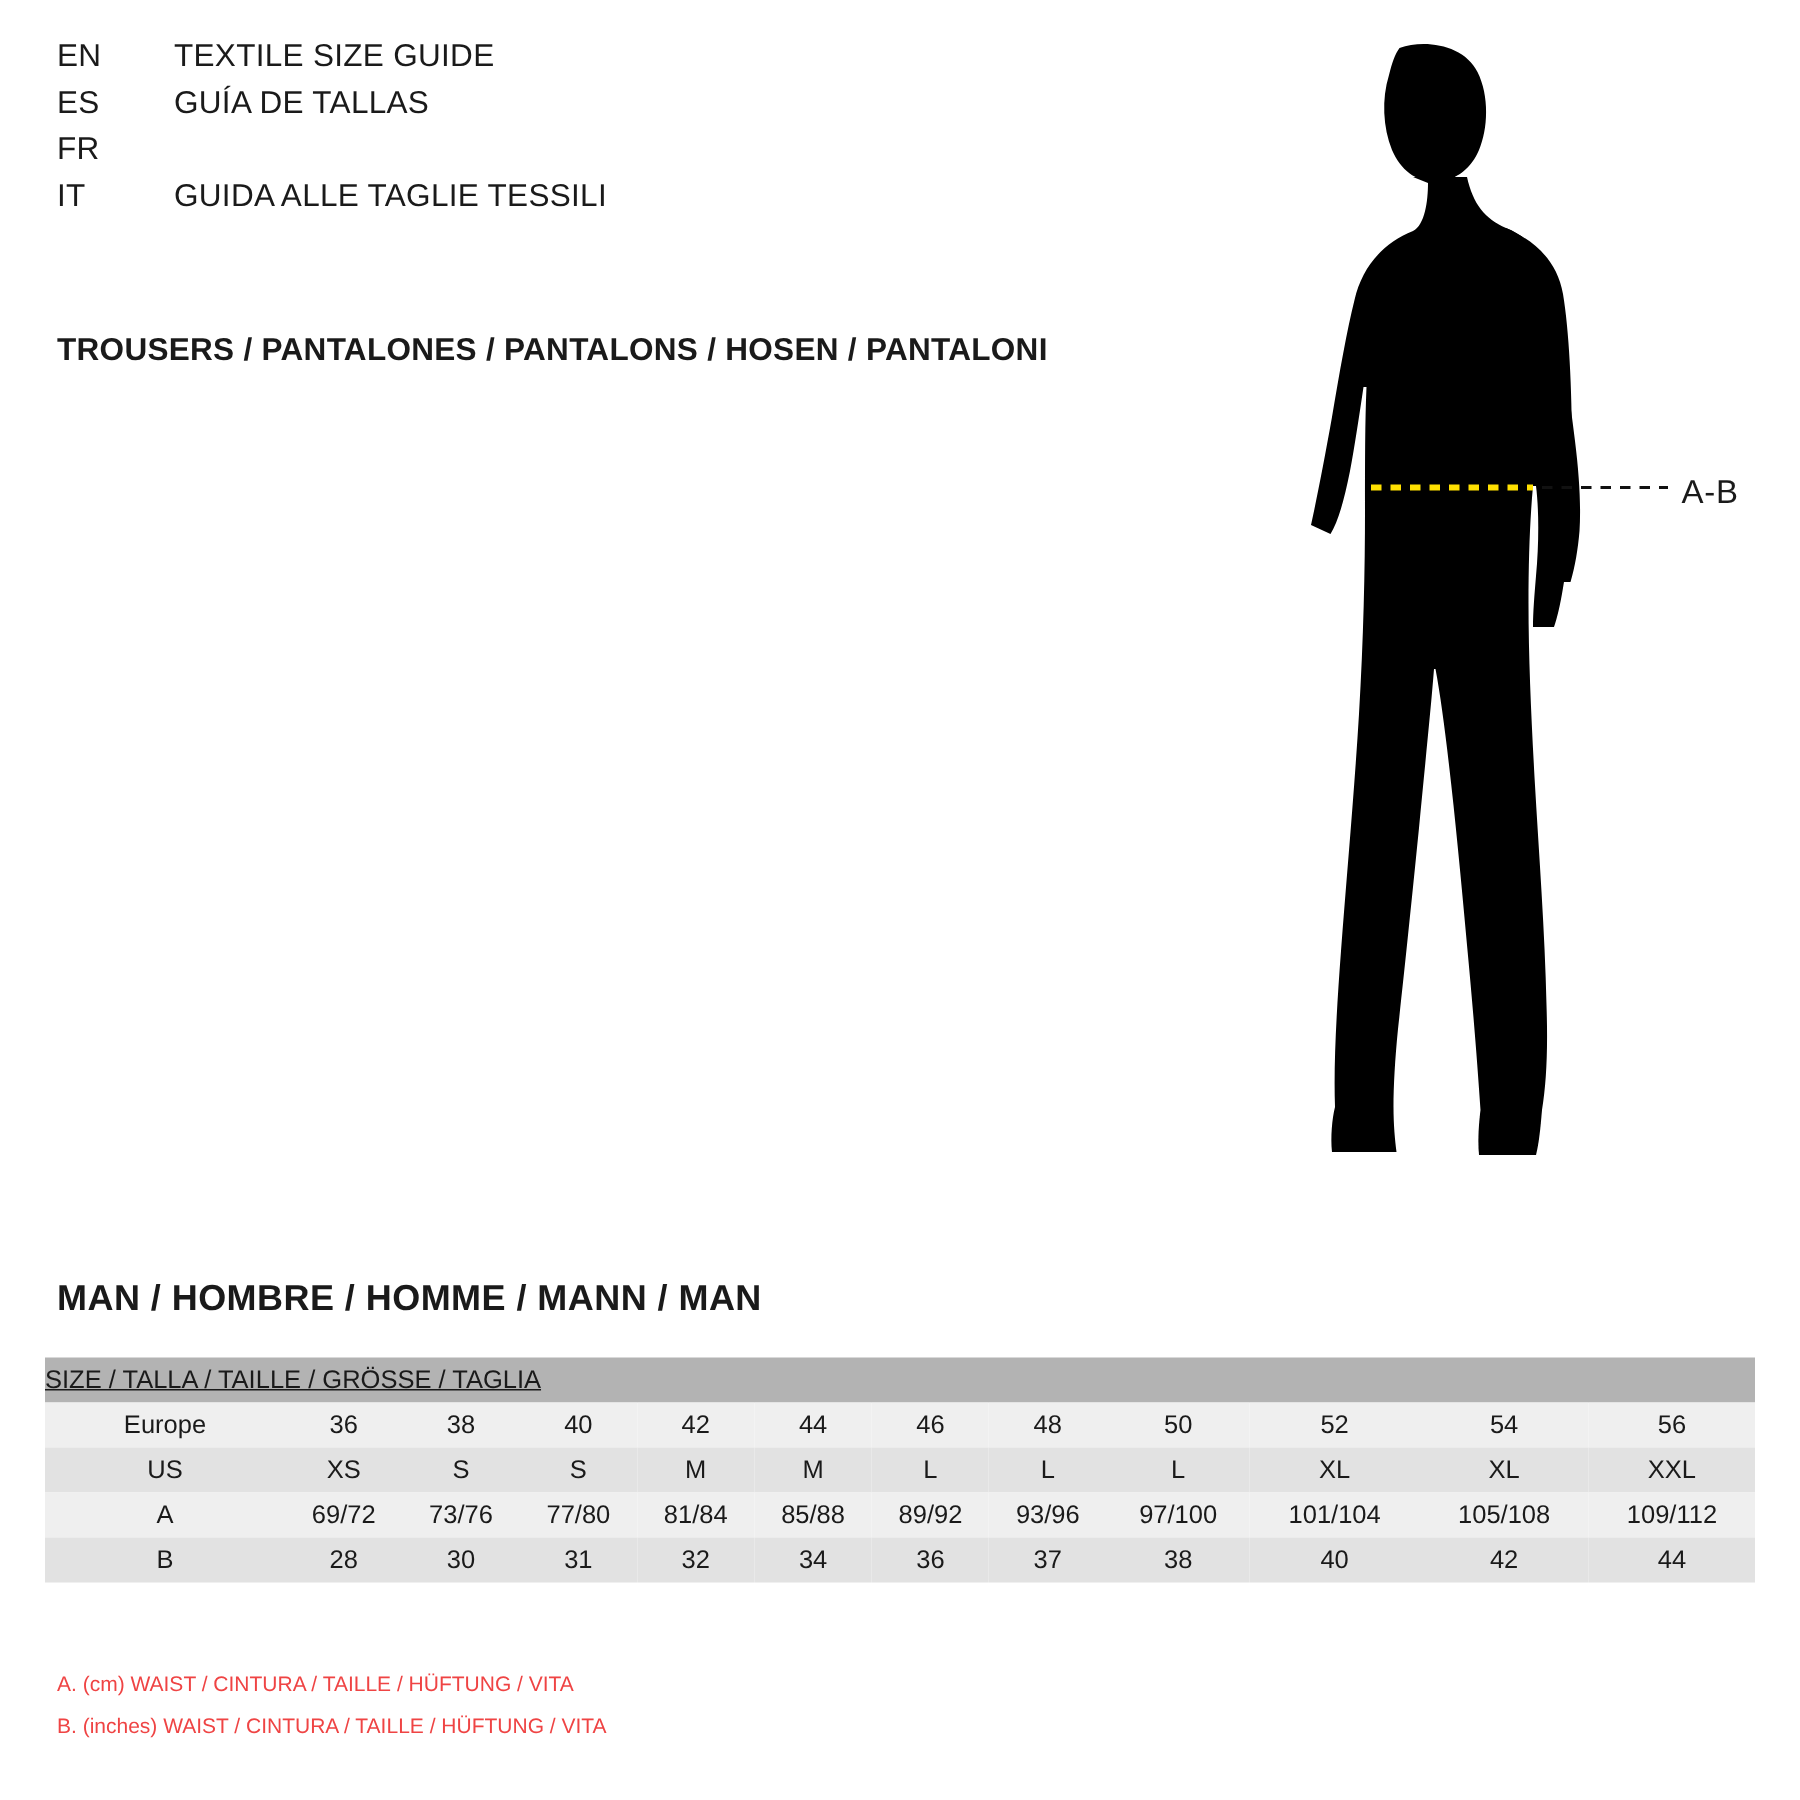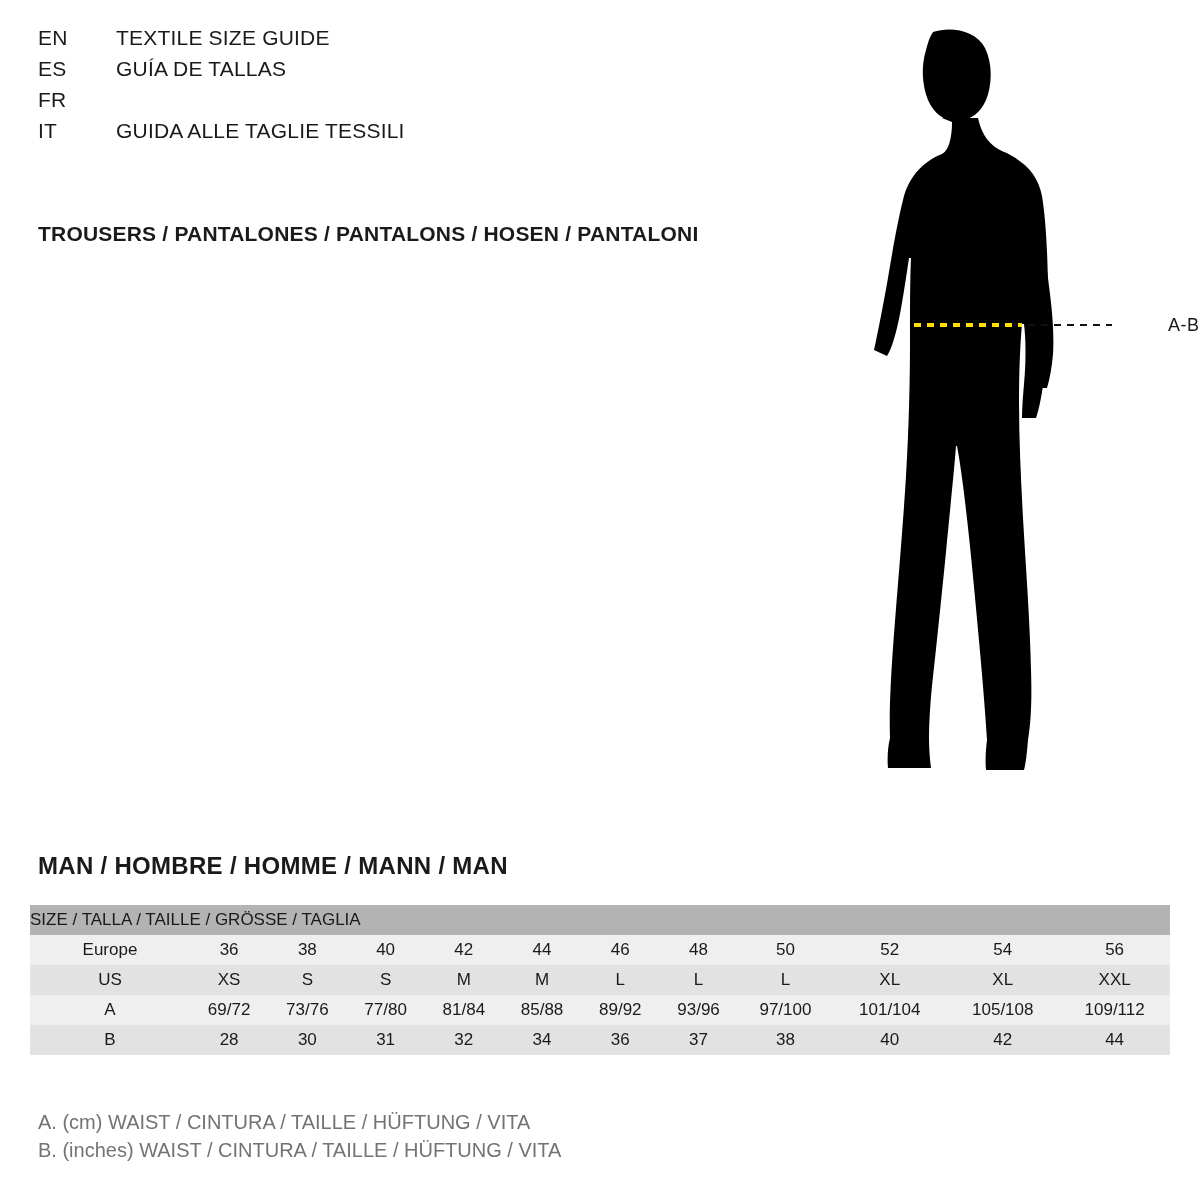--- a/index.html
+++ b/index.html
@@ -54,23 +54,23 @@
     position: absolute;
     left: 790px;
     top: 10px;
     width: 400px;
     height: 790px;
   }
   .figure-wrap svg { display: block; }
 
   .ab-label {
     position: absolute;
-    left: 1168px;
+    left: 1121px;
     top: 315px;
-    font-size: 18px;
+    font-size: 22px;
     color: #1a1a1a;
     letter-spacing: .5px;
   }
 
   
   .section-title {
     position: absolute;
     left: 38px;
     top: 852px;
     font-size: 24px;
@@ -93,41 +93,42 @@
     height: 30px;
     font-weight: normal;
     color: #1a1a1a;
   }
   .hdr-row th {
     background: #b3b3b3;
     text-align: left;
     padding-left: 12px;
     font-size: 17px;
     height: 32px;
+    text-decoration: underline;
   }
   .row-label {
     text-align: center;
     padding-left: 12px;
     width: 160px;
     white-space: nowrap;
   }
   .val {
     text-align: center;
     white-space: nowrap;
   }
   .row-light { background: #efefef; }
   .row-dark  { background: #e2e2e2; }
 
   .footnotes {
     position: absolute;
     left: 38px;
     top: 1108px;
-    font-size: 20px;
+    font-size: 14px;
     line-height: 28px;
-    color: #737373;
+    color: #ef4444;
   }
   .footnotes div { white-space: nowrap; }
 </style>
 </head>
 <body>
 
 <div class="lang-block">
   <div class="lang-row">
     <span class="lang-code">EN</span>
     <span class="lang-text">TEXTILE SIZE GUIDE</span>

